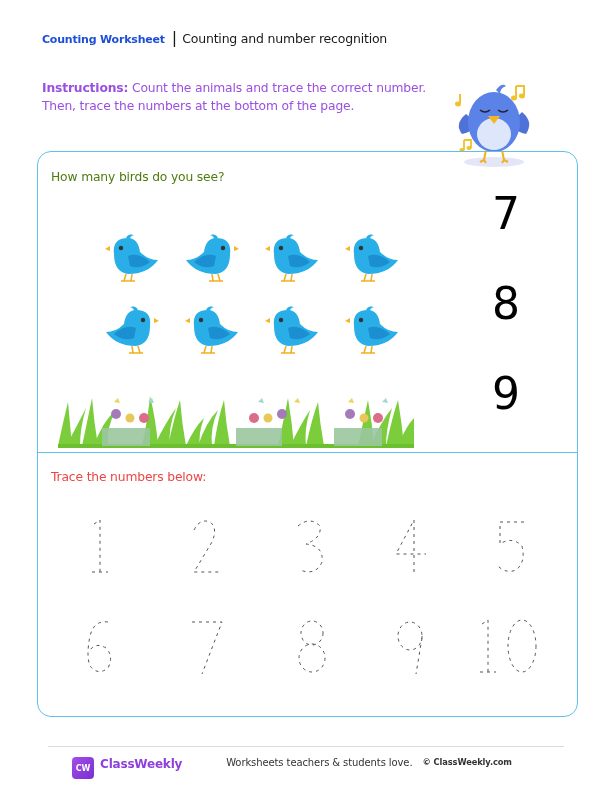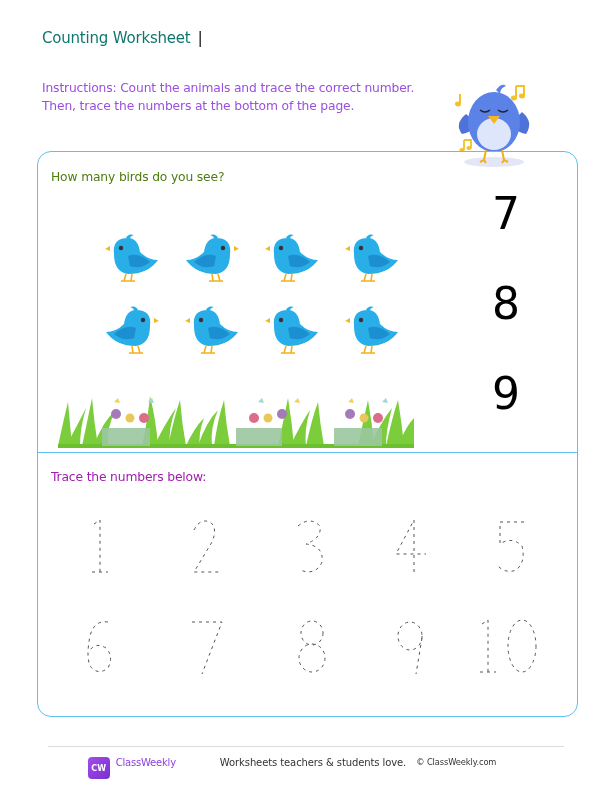--- a/index.html
+++ b/index.html
@@ -1,46 +1,47 @@
 <!DOCTYPE html>
 <html><head>
 <meta charset="utf-8">
 <style>
   * { box-sizing: border-box; margin: 0; padding: 0; }
   body { width: 612px; height: 792px; background: #ffffff; font-family: "DejaVu Sans", sans-serif; position: relative; overflow: hidden; color: #222; }
   .header { position: absolute; left: 42px; top: 28px; display: flex; align-items: baseline; white-space: nowrap; }
-  .header .title { font-size: 15px; font-weight: normal; color: #0f766e; letter-spacing: -0.2px; }
+  .header .title { font-size: 11px; font-weight: bold; color: #1d4ed8; letter-spacing: -0.2px; }
   .header .sep { font-size: 16px; color: #1a1a1a; margin: 0 5px 0 7px; }
   .header .subtitle { font-size: 12.5px; color: #1a1a1a; letter-spacing: -0.2px; }
   .instructions { position: absolute; left: 42px; top: 79px; width: 400px; color: #9b4fe0; font-size: 12.3px; line-height: 18px; letter-spacing: -0.15px; }
-  .instructions b { font-weight: normal; }
+  .instructions b { font-weight: bold; }
   .mascot { position: absolute; left: 448px; top: 72px; width: 90px; height: 96px; }
   .panel { position: absolute; left: 37px; top: 151px; width: 541px; height: 566px; border: 1.5px solid #5fbfee; border-radius: 14px; }
   .divider { position: absolute; left: 37px; top: 452px; width: 541px; height: 0; border-top: 1.5px solid #5fbfee; }
   .question { position: absolute; left: 51px; top: 170px; font-size: 12.3px; color: #4d7c0f; letter-spacing: -0.15px; }
   .choice { position: absolute; left: 470px; width: 72px; text-align: center; font-size: 44px; font-weight: normal; color: #000; font-family: "DejaVu Sans", sans-serif; line-height: 1; }
   .birds { position: absolute; left: 100px; top: 232px; width: 320px; height: 130px; }
   .bird { position: absolute; width: 56px; height: 52px; }
   .grass { position: absolute; left: 58px; top: 388px; width: 356px; height: 62px; }
-  .trace-label { position: absolute; left: 51px; top: 470px; font-size: 12.3px; color: #a21caf; letter-spacing: -0.15px; }
+  .trace-label { position: absolute; left: 51px; top: 470px; font-size: 12.3px; color: #ef4444; letter-spacing: -0.15px; }
   .trace-num { position: absolute; width: 60px; text-align: center; font-size: 60px; line-height: 1; color: transparent; font-family: "DejaVu Sans", sans-serif; font-weight: 200; -webkit-text-stroke: 0.8px #666; }
   .trace-num svg { position: absolute; left: 0; top: 0; }
   .footer-line { position: absolute; left: 48px; top: 746px; width: 516px; border-top: 1px solid #dcdcdc; }
   .footer { position: absolute; left: 0; top: 757px; width: 612px; display: flex; align-items: flex-start; justify-content: center; }
   .logo-box { width: 22px; height: 22px; border-radius: 4px; background: linear-gradient(135deg, #a24de8, #7a2fd1); color: #fff; font-size: 8px; font-weight: bold; display: flex; align-items: center; justify-content: center; margin-right: 6px; margin-left: -28px; }
-  .brand { font-size: 10px; font-weight: normal; color: #8e3fdc; margin-right: 44px; letter-spacing: -0.2px; }
+  .brand { font-size: 12px; font-weight: bold; color: #8e3fdc; margin-right: 44px; letter-spacing: -0.2px; }
   .tagline { font-size: 10px; color: #333; letter-spacing: -0.1px; }
-  .copyright { font-size: 8.3px; color: #333; margin-left: 10px; letter-spacing: -0.1px; }
+  .copyright { font-size: 8.3px; color: #333; margin-left: 10px; letter-spacing: -0.1px; font-weight: bold; }
 </style>
 </head>
 <body>
 
 <div class="header">
   <span class="title">Counting Worksheet</span>
   <span class="sep">|</span>
+  <span class="subtitle">Counting and number recognition</span>
 </div>
 
 <div class="instructions">
   <b>Instructions:</b><span> Count the animals and trace the correct number. Then, trace the numbers at the bottom of the page.</span>
 </div>
 
 <div class="mascot">
   <svg width="90" height="96" viewBox="0 0 90 96">
     <ellipse cx="46" cy="90" rx="30" ry="5" fill="#e4e6f8"></ellipse>
     <path d="M12 22 v10" stroke="#f2c22a" stroke-width="2" fill="none"></path>

